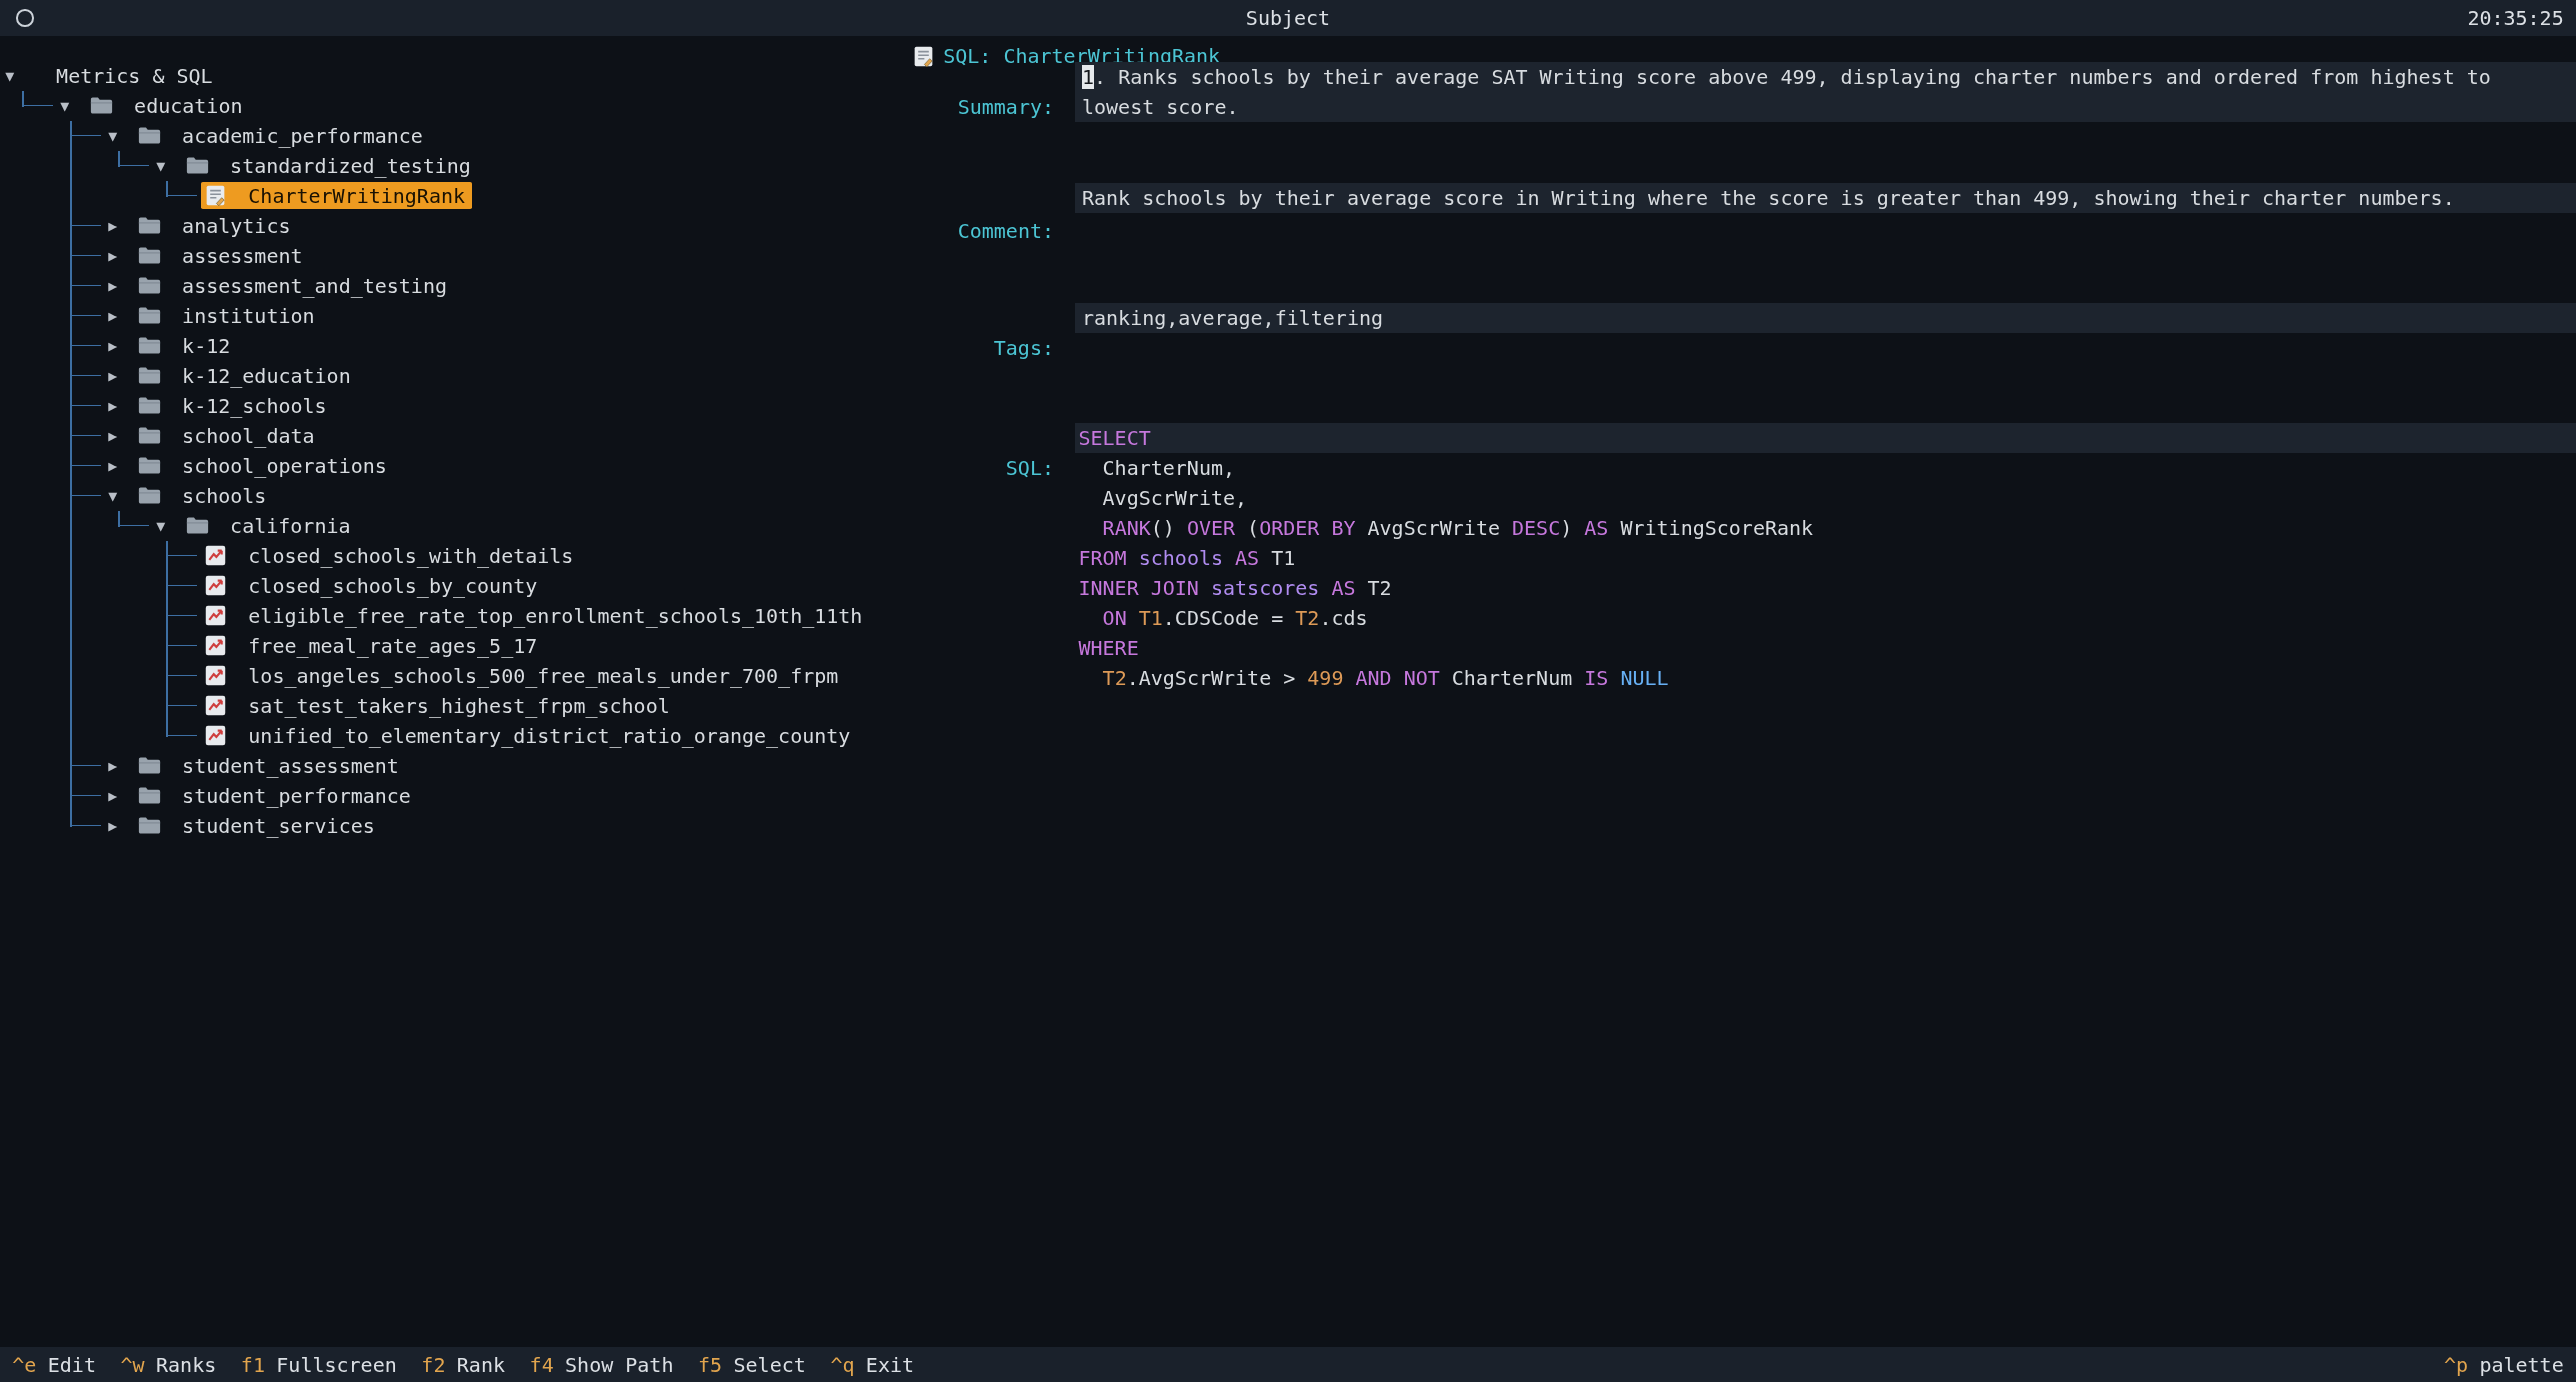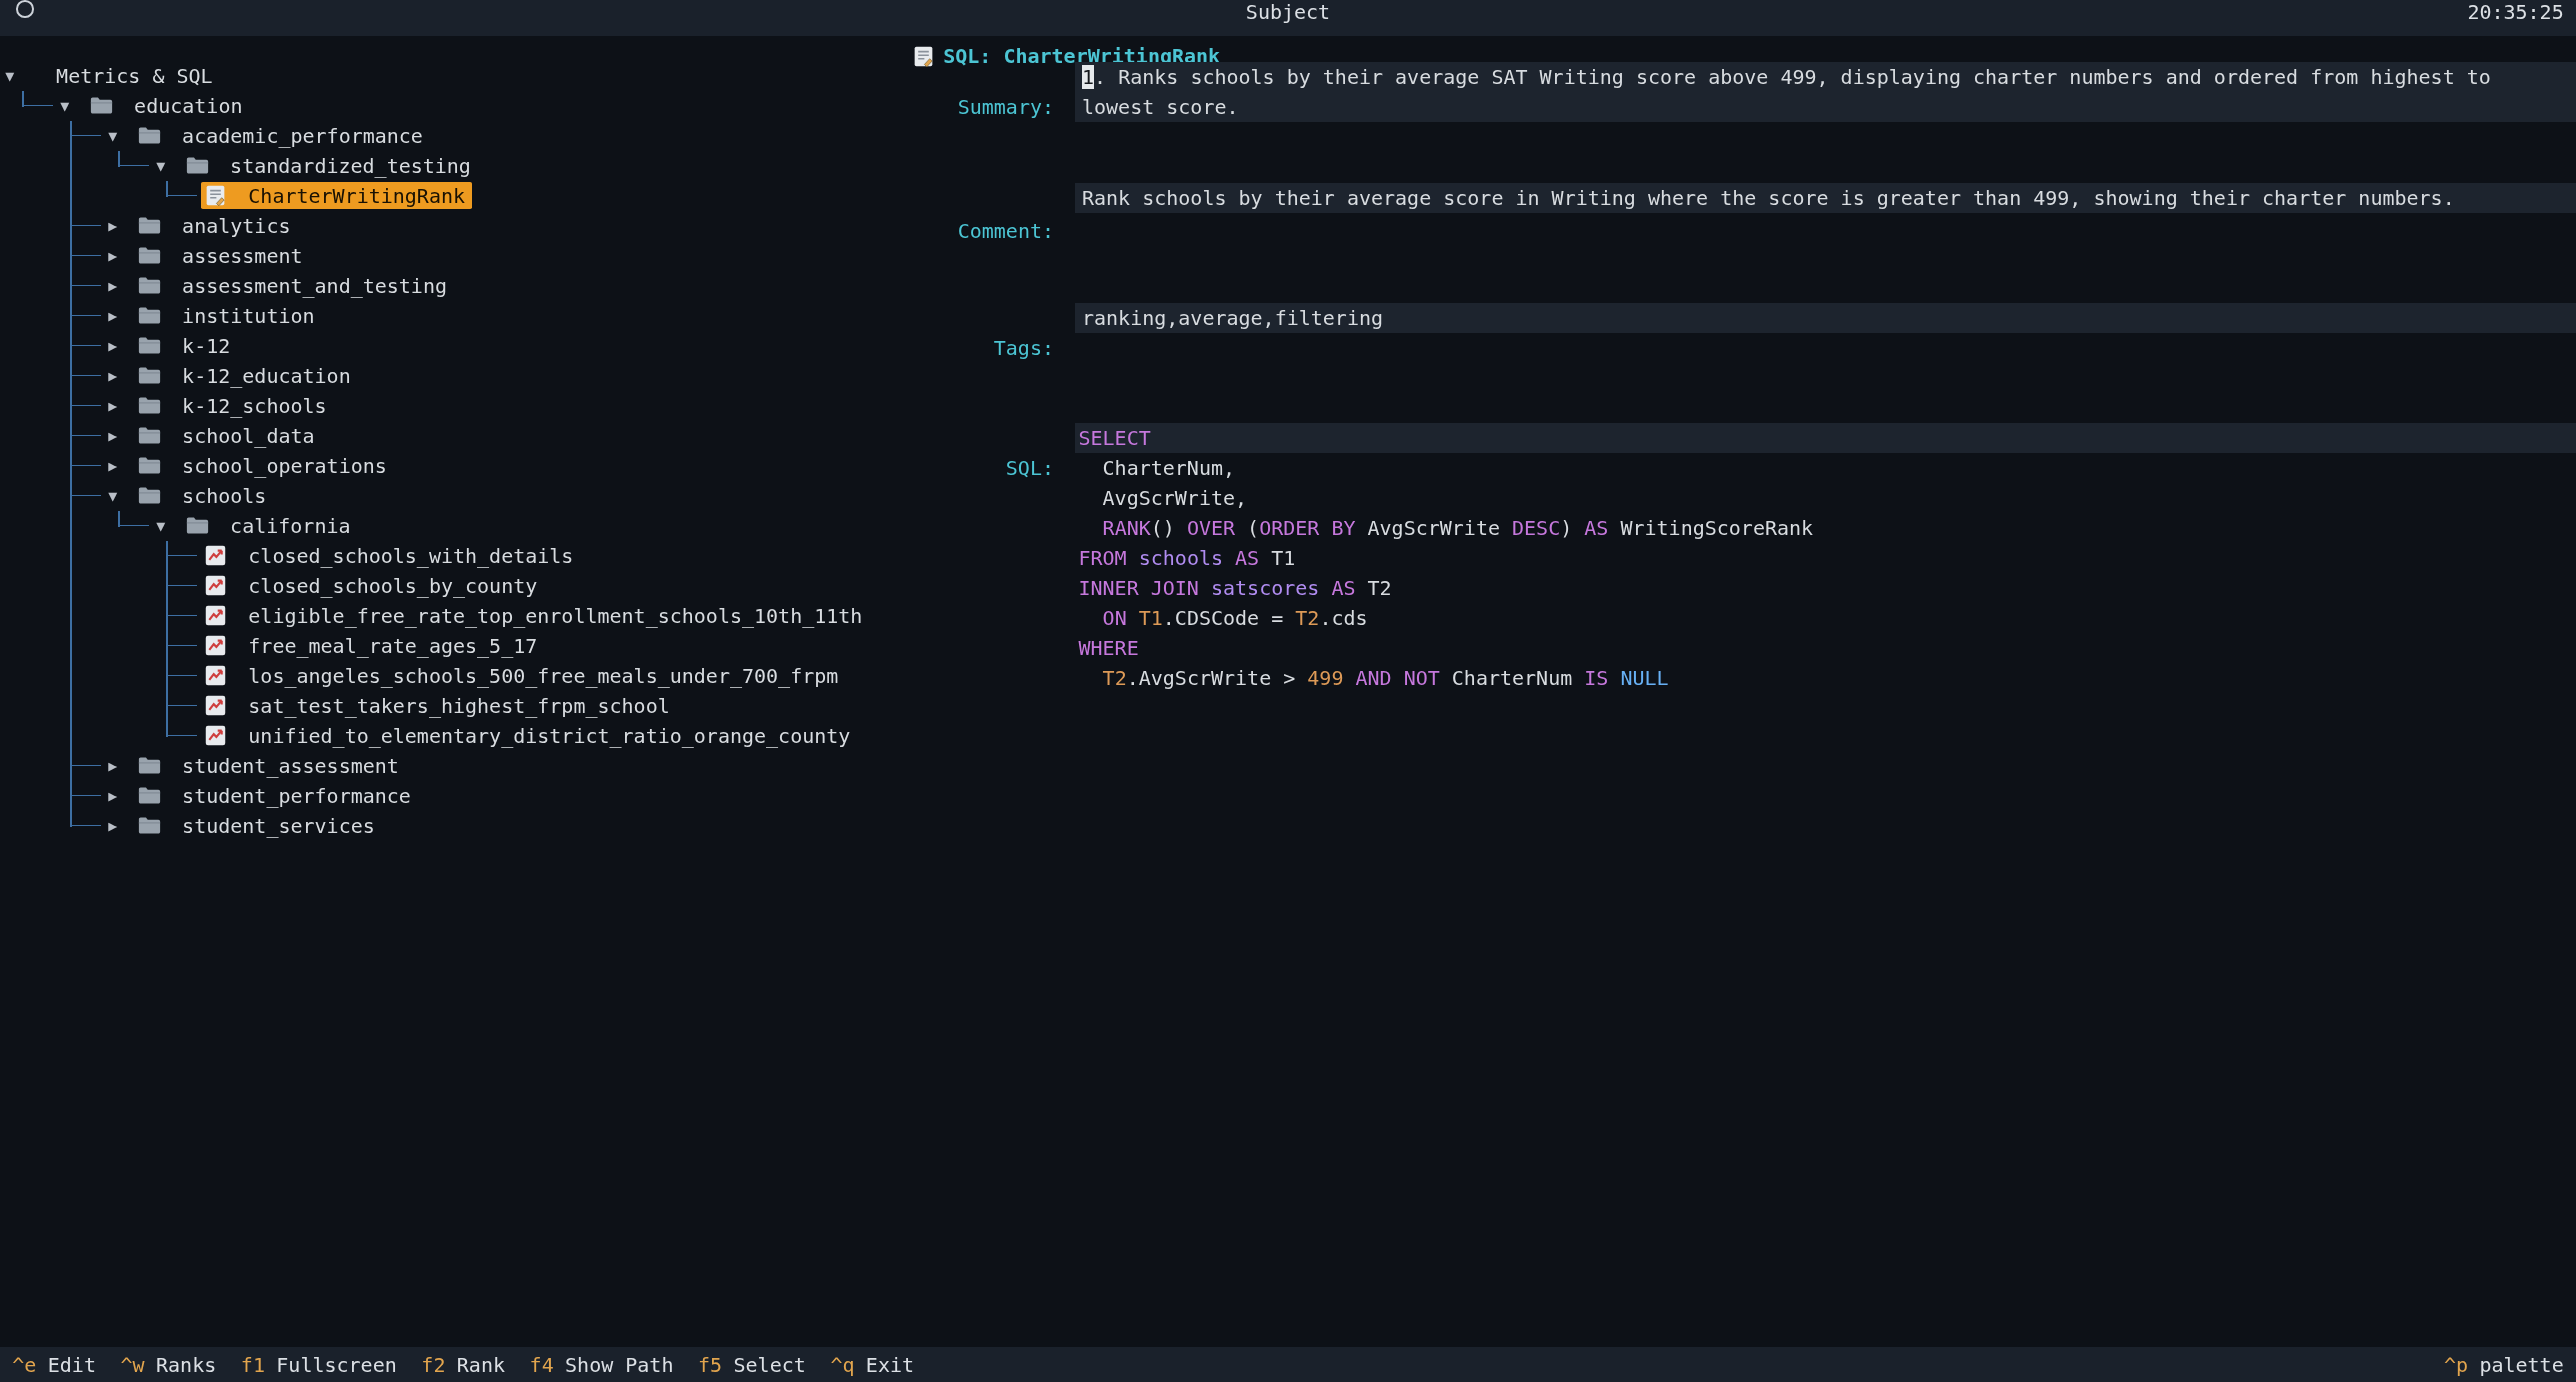--- a/index.html
+++ b/index.html
@@ -4,21 +4,21 @@
 <style>
   *{margin:0;padding:0;box-sizing:border-box}
   html,body{width:2576px;height:1383px;overflow:hidden}
   body{
     background:var(--bg,#0d1117);
     font-family:"DejaVu Sans Mono","Liberation Mono",monospace;
     font-size:20px;color:var(--text,#d8dce0);
   }
   .screen{position:relative;width:2576px;height:1383px;background:var(--bg)}
   
-  .topbar{position:absolute;top:0;left:0;right:0;height:36px;background:var(--bar_bg);display:flex;align-items:flex-start;z-index:5}
+  .topbar{position:absolute;top:0;left:0;right:0;height:36px;background:var(--bar_bg);display:flex;align-items:center;z-index:5}
   .circle{width:17.6px;height:17.6px;border:2.6px solid #cdd3da;border-radius:50%;margin-left:16px;flex:none}
   .title{position:absolute;left:50%;transform:translateX(-50%);color:#dce0e5}
   .clock{margin-left:auto;margin-right:12.3px;color:#dce0e5}
   
   .content{position:absolute;top:36px;bottom:36px;left:0;right:0}
   .tree-pane{position:absolute;left:0;top:0;bottom:0;width:906px;padding-top:24.6px;overflow:hidden}
   .tree-row{height:30px;display:flex;align-items:center;white-space:nowrap}
   .guide{width:48px;height:30px;position:relative;flex:none}
   .guide.v::before{content:"";position:absolute;left:22px;top:0;bottom:0;width:1.8px;background:var(--guide_blue)}
   .guide.t::before{content:"";position:absolute;left:22px;top:0;bottom:0;width:1.8px;background:var(--guide_blue)}
@@ -29,21 +29,21 @@
   .tree-row:first-child .arrow{margin-left:5.3px}
   .node-content{display:inline-flex;align-items:center;margin-left:7px;padding:1.8px 7px 1.8px 3.5px;border-radius:1.8px}
   .node-content.leaf{margin-left:8.8px}
   .tree-row.selected .node-content{background:var(--selected_bg);color:var(--selected_fg)}
   .tree-icon{width:23px;height:23px;flex:none;display:inline-flex}
   .tree-icon svg{width:23px;height:23px}
   .tree-label{margin-left:21px}
   
   .detail-pane{position:absolute;left:906px;right:0;top:0;bottom:0}
   .detail-header{position:absolute;top:5.3px;left:6.2px;height:30px;display:flex;align-items:center}
-  .detail-title{margin-left:8px;color:var(--accent_cyan);font-weight:bold}
+  .detail-title{margin-left:8px;color:var(--accent_cyan);font-weight:normal}
   .field-label{position:absolute;left:0;width:148px;height:30px;line-height:30px;text-align:right;color:var(--accent_cyan)}
   .field-line{position:absolute;left:169px;right:0;height:30px;line-height:30px;padding-left:7px;white-space:pre;color:#d8dce0}
   .field-line.stripe{background:var(--stripe)}
   .cursor{background:var(--cursor_bg);color:var(--cursor_fg)}
   .sql-block{position:absolute;left:169px;right:0;top:387px}
   .code-line{height:30px;line-height:30px;padding-left:3.5px;white-space:pre}
   .code-line.stripe{background:var(--stripe)}
   .tok-pl{color:#d8dce0}
   .tok-kw{color:var(--sql_keyword)}
   .tok-tbl{color:var(--sql_table)}

